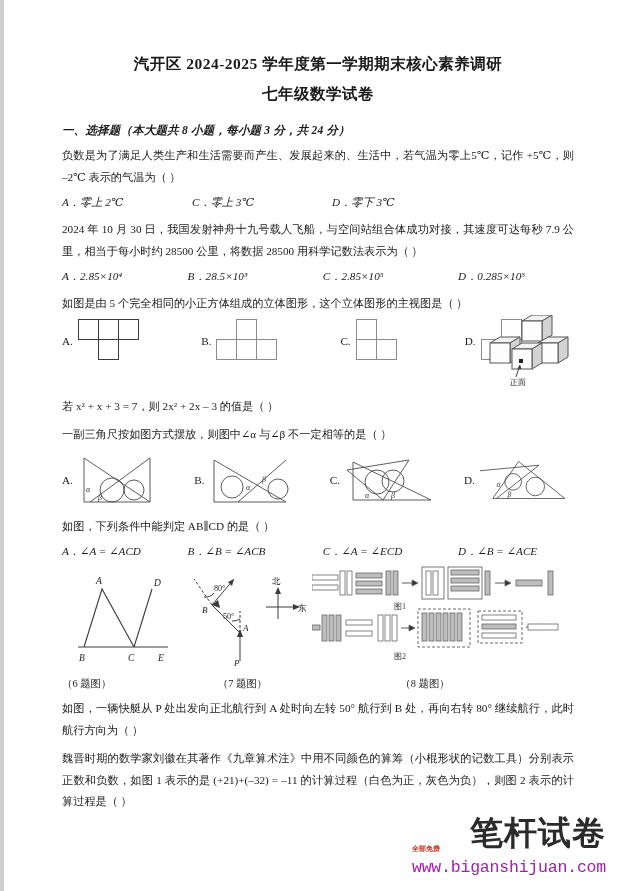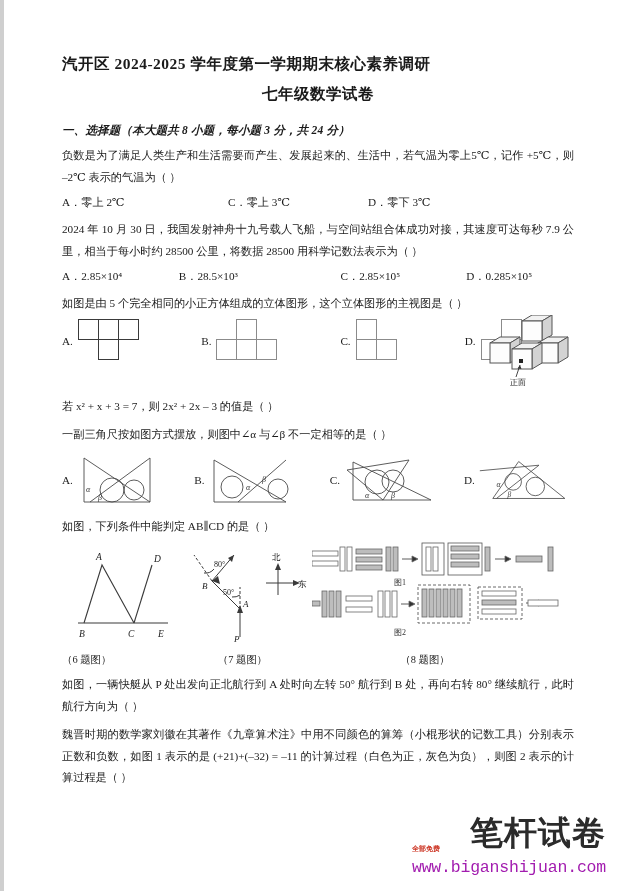--- a/index.html
+++ b/index.html
@@ -15,39 +15,39 @@
   .left-strip {
     position: absolute; left: 0; top: 0; width: 4px; height: 891px;
     background: #cfcfcf;
   }
   .page {
     position: absolute; left: 0; top: 0; width: 632px; height: 891px;
     padding: 40px 58px 0 62px;
   }
   
   .title1 {
-    font-weight: bold; font-size: 15.5px;
+    text-align: center; font-weight: bold; font-size: 15.5px;
     letter-spacing: .5px; margin: 12px 0 0 0; line-height: 1.5;
   }
   .title2 {
     text-align: center; font-weight: bold; font-size: 15.5px;
     letter-spacing: .5px; margin: 9px 0 0 0;
   }
   .section-head {
     font-weight: bold; font-size: 11.5px; margin: 18px 0 0 0;
     letter-spacing: .2px;
     font-style: italic;
   }
   
   .q { font-size: 11.2px; line-height: 1.92; margin-top: 7px; text-align: justify; }
   .opts {
     display: flex; font-size: 11.2px; margin-top: 5px; line-height: 1.7;
   }
-  .opts > span { display: block; }
-  .o1 { width: 130px; } .o2 { width: 140px; } .o3 { width: 140px; margin-left: 36px; } .o4 { width: 120px; }
+  .opts > span { display: block; font-style: italic; }
+  .o1 { width: 130px; } .o2 { width: 140px; } .o3 { width: 140px; } .o4 { width: 120px; }
   
   .q3row { display: flex; align-items: flex-start; margin-top: 4px; position: relative; height: 70px; }
   .q3opt { display: flex; align-items: center; font-size: 11.2px; }
   .q3opt .lab { margin-right: 5px; }
   .grid { position: relative; }
   .cell { position: absolute; width: 21px; height: 21px; border: 1px solid #8b8b8b; }
   .cell.dark { border-color: #3a3a3a; }
   
   .solid { position: absolute; right: -6px; top: -4px; width: 104px; height: 76px; }
   .fmlabel { position: absolute; font-size: 8px; left: 34px; top: 62px; }
@@ -232,20 +232,26 @@
           <circle cx="38" cy="28" r="9"></circle>
             <circle cx="62" cy="33" r="10"></circle>
         </g>
         <text x="20" y="34" font-size="8" font-style="italic" fill="#333">α</text>
         <text x="32" y="44" font-size="8" font-style="italic" fill="#333">β</text>
       </svg>
     </div>
   </div>
 
   <div class="q">如图，下列条件中能判定 AB∥CD 的是（      ）</div>
+  <div class="opts">
+    <span class="o1">A．∠A = ∠ACD</span>
+    <span class="o2">B．∠B = ∠ACB</span>
+    <span class="o3">C．∠A = ∠ECD</span>
+    <span class="o4">D．∠B = ∠ACE</span>
+  </div>
 
   <div class="figrow">
 
     <svg class="fig6" width="110" height="96" viewBox="0 0 110 96">
       <g stroke="#3a3a3a" stroke-width="1.1" fill="none">
         <path d="M12,78 L30,20 L62,78"></path>
         <path d="M62,78 L80,20"></path>
         <path d="M6,78 L96,78"></path>
       </g>
       <text x="24" y="15" font-size="9.5" font-style="italic" fill="#222">A</text>

